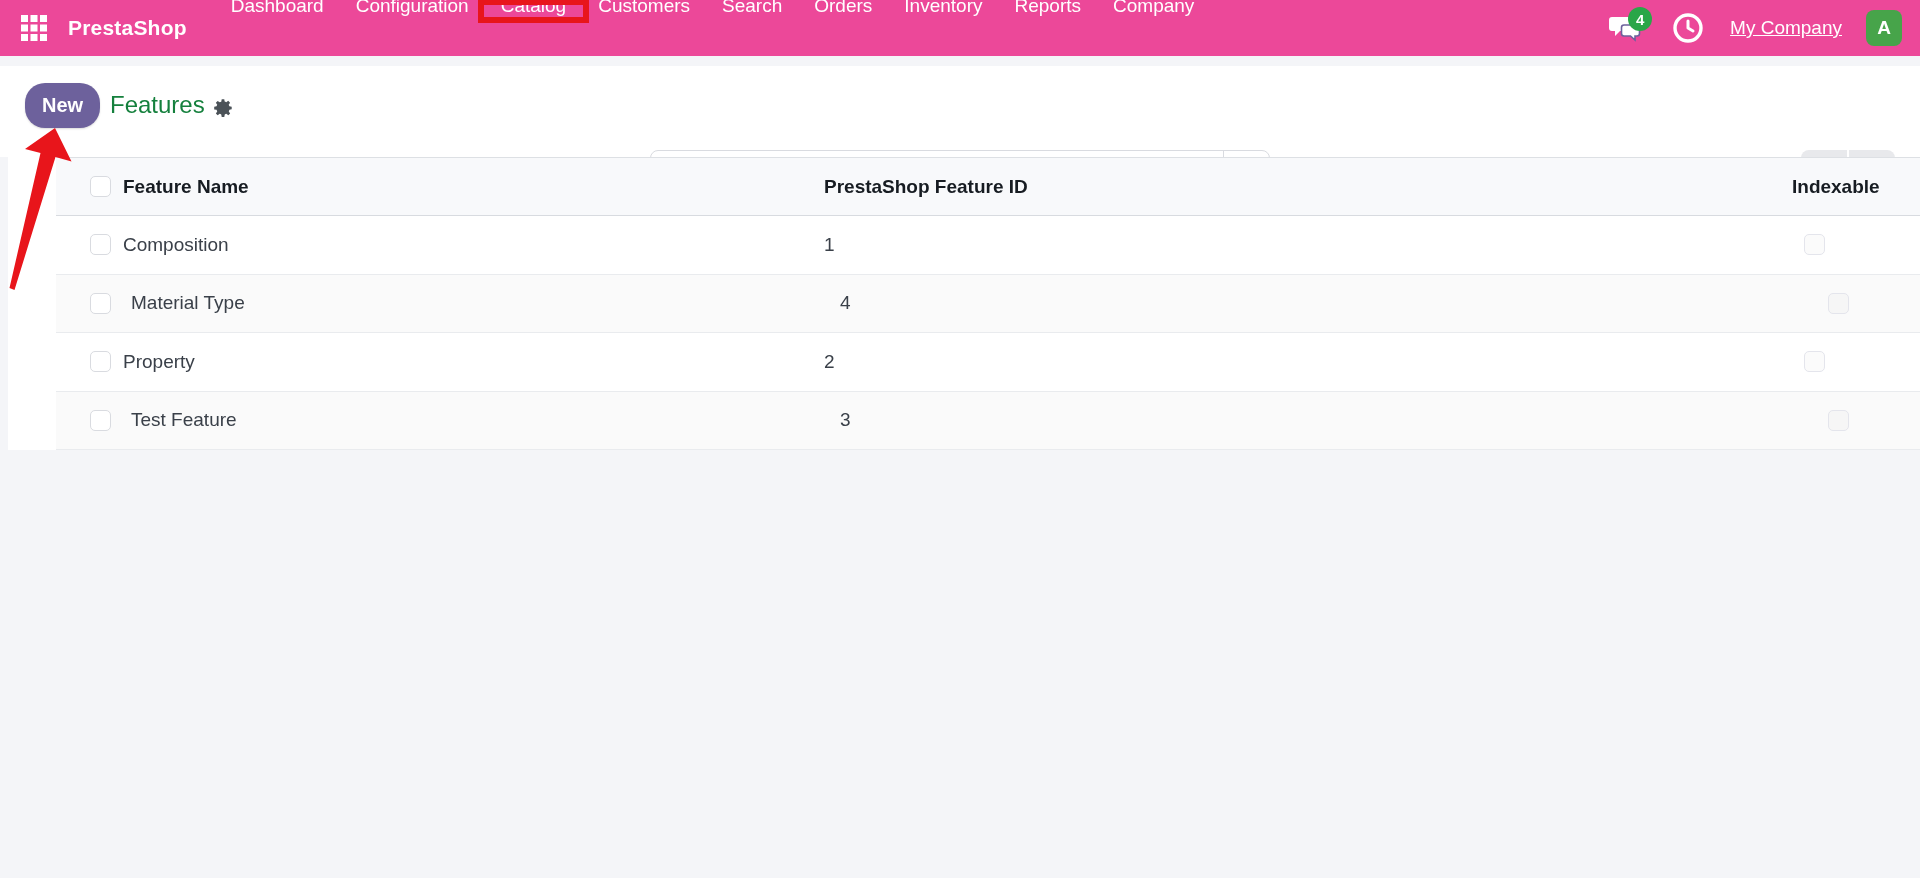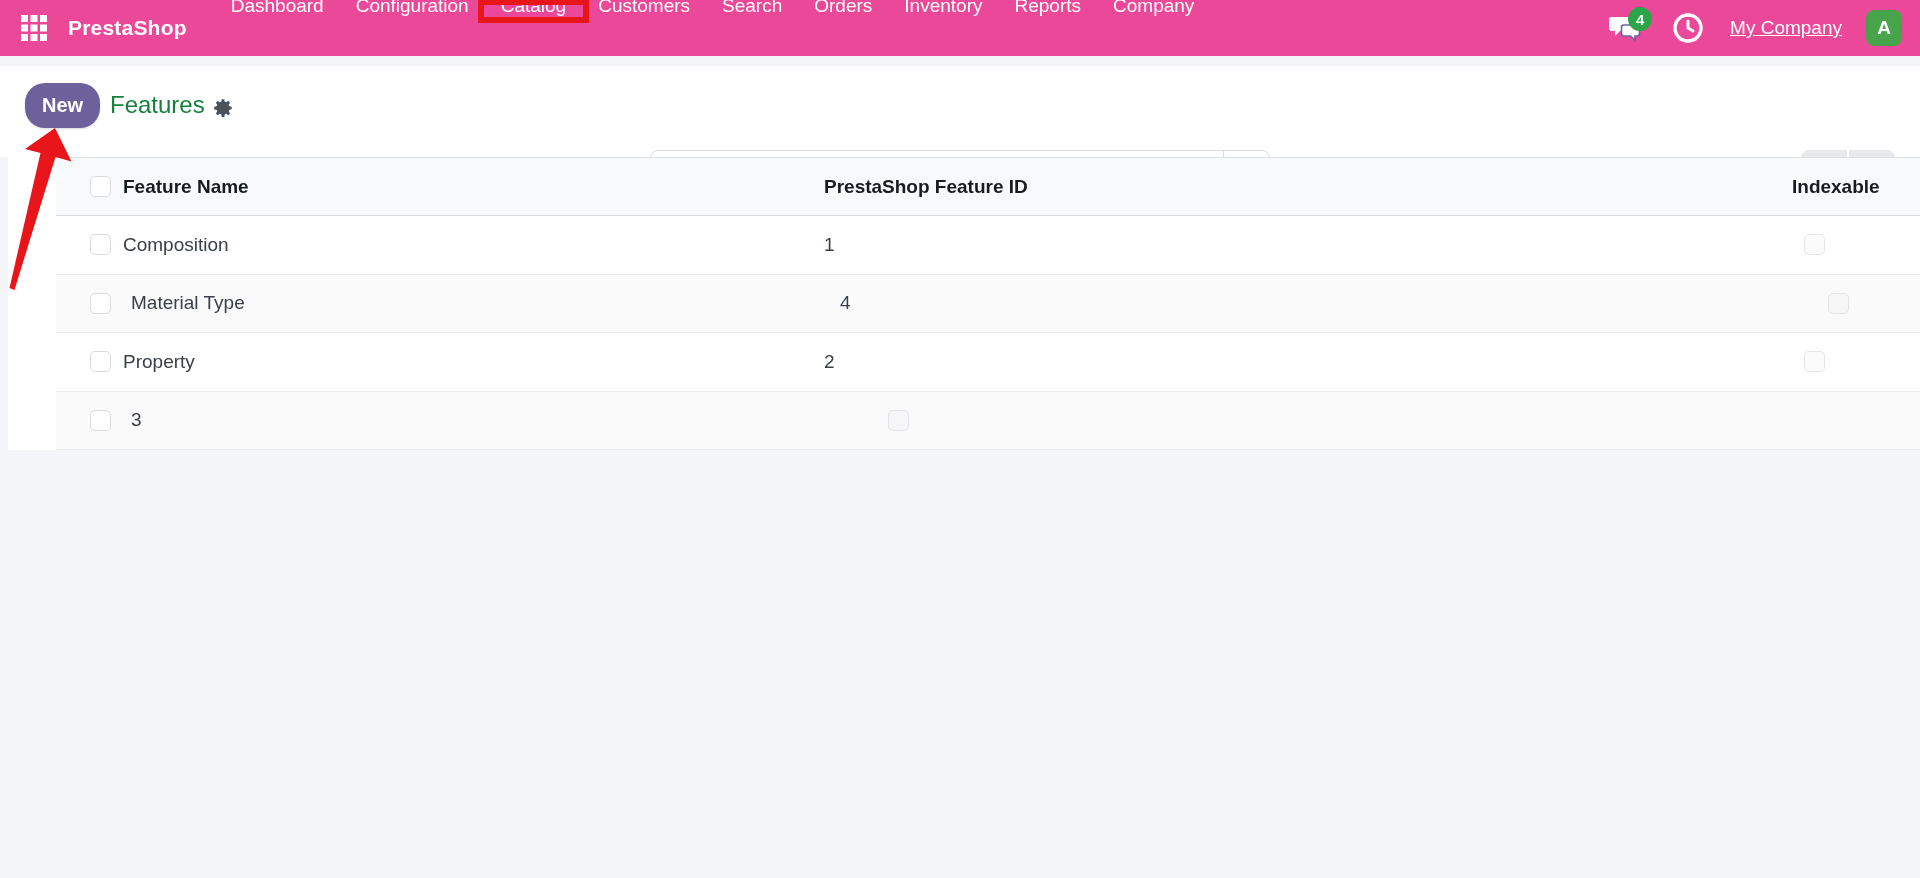--- a/index.html
+++ b/index.html
@@ -244,20 +244,21 @@
         <div>Property</div>
         <div>2</div>
         <div class="cell-indexable">
           <div class="checkbox disabled"></div>
         </div>
       </div>
       <div class="tr trow alt">
         <div class="cell-cb">
           <div class="checkbox"></div>
         </div>
+        <div>Test Feature</div>
         <div>3</div>
         <div class="cell-indexable">
           <div class="checkbox disabled"></div>
         </div>
       </div>
     </div>
 </div>
 
 <svg class="arrow-overlay" viewBox="0 0 1920 878">
   <polygon fill="#e8151b" points="55,128 71.5,161.5 55.5,157 14.5,290 9.5,288 40.5,153 25,149"></polygon>

